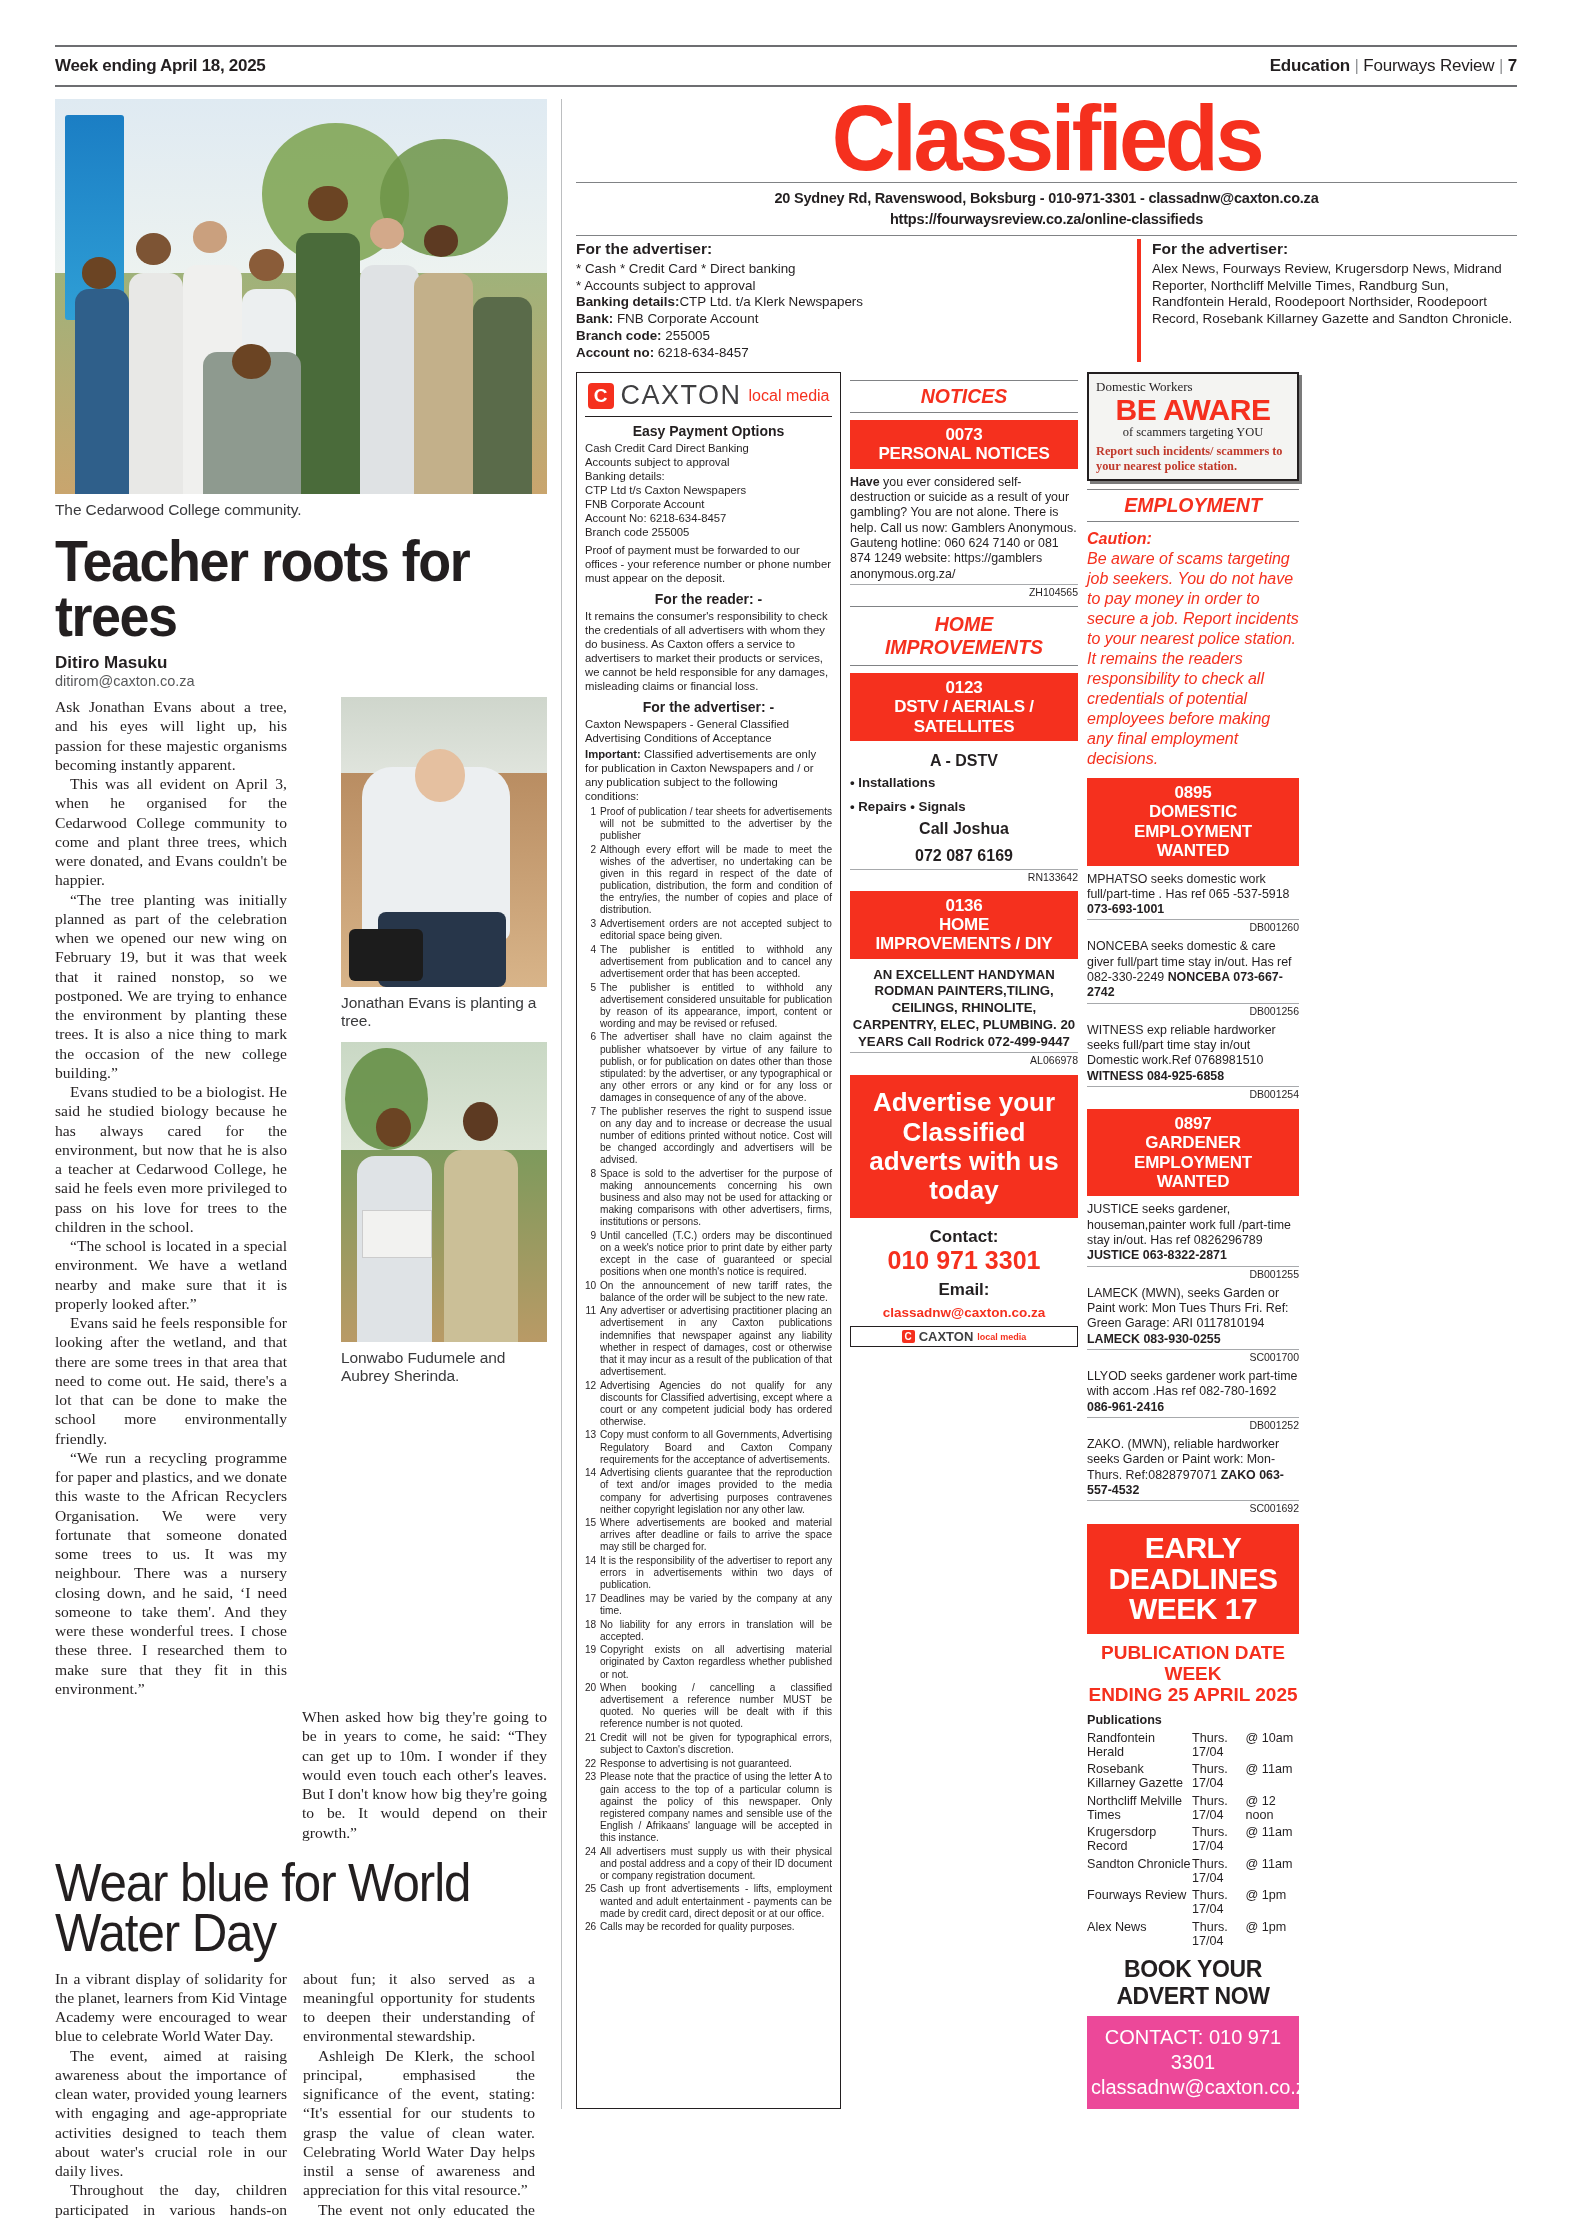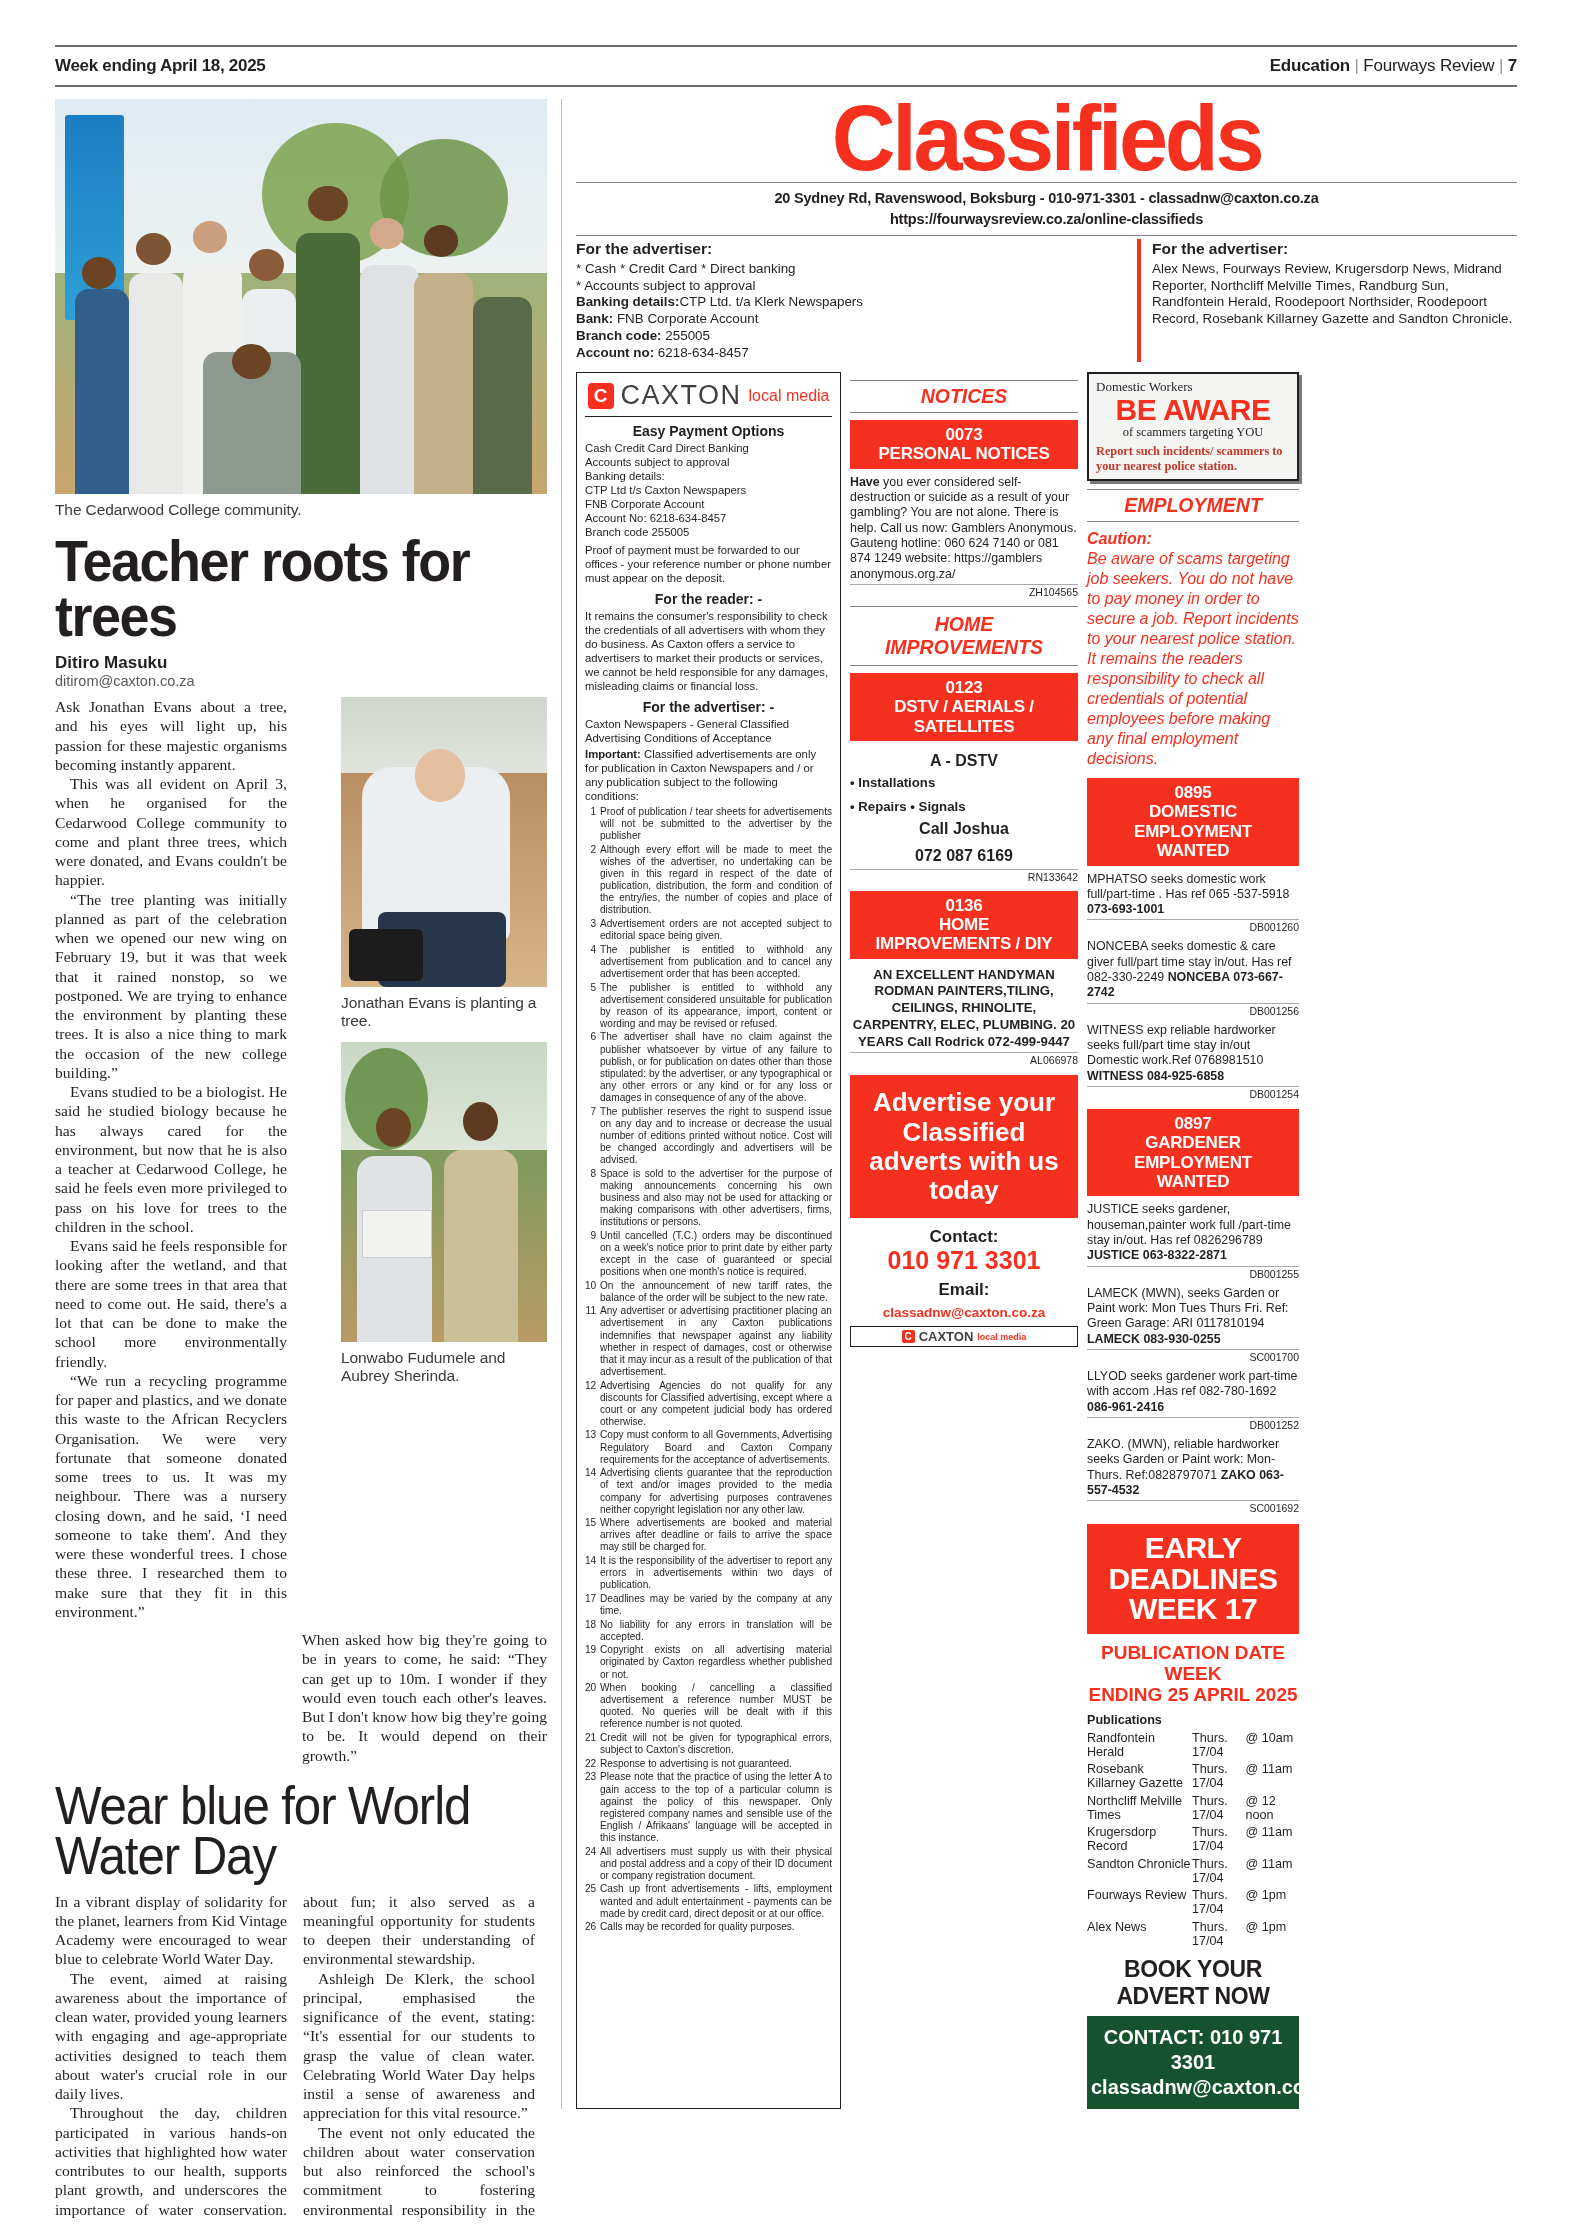--- a/index.html
+++ b/index.html
@@ -121,21 +121,21 @@
   .ed-head { background:#f5301e; color:#fff; text-align:center; font-weight:bold; font-stretch:condensed;
              font-size:30px; line-height:1.02; padding:9px 4px; letter-spacing:-0.5px;}
   .ed-sub { color:#f5301e; text-align:center; font-weight:bold; font-stretch:condensed; font-size:19px; line-height:1.1; margin:9px 0 7px;}
   .ed-tbl { font-size:12.6px; font-stretch:condensed; }
   .ed-tbl .hdr { font-weight:bold; margin-bottom:4px; }
   .ed-tbl .row { display:flex; margin-bottom:3.5px; }
   .ed-tbl .c1 { width:118px; }
   .ed-tbl .c2 { width:60px; }
   .ed-tbl .c3 { width:60px; }
   .book-now { text-align:center; font-weight:bold; font-stretch:condensed; font-size:23px; margin:8px 0 6px; letter-spacing:-0.4px;}
-  .contact-red { background:#14532d; color:#fff; text-align:center; font-weight:bold; font-stretch:condensed;
+  .contact-red { background:#ec4899; color:#fff; text-align:center; font-weight:normal; font-stretch:condensed;
                  font-size:20px; line-height:1.25; padding:9px 4px; }
 </style>
 </head>
 <body>
 
 <div class="page">
 
   <div class="masthead">
     <div class="masthead-left">Week ending April 18, 2025</div>
     <div class="masthead-right">
@@ -204,20 +204,21 @@
             <div style="position:absolute;left:10%;top:56%;width:34%;height:16%;background:#f2f2f0;border:1px solid #ccc;"></div>
           </div>
           <div class="caption">Lonwabo Fudumele and Aubrey Sherinda.</div>
         </div>
 
         <div class="narrowcol" style="width:232px;">
           <p class="first">Ask Jonathan Evans about a tree, and his eyes will light up, his passion for these majestic organisms becoming instantly apparent.</p>
           <p>This was all evident on April 3, when he organised for the Cedarwood College community to come and plant three trees, which were donated, and Evans couldn't be happier.</p>
           <p>“The tree planting was initially planned as part of the celebration when we opened our new wing on February 19, but it was that week that it rained nonstop, so we postponed. We are trying to enhance the environment by planting these trees. It is also a nice thing to mark the occasion of the new college building.”</p>
           <p>Evans studied to be a biologist. He said he studied biology because he has always cared for the environment, but now that he is also a teacher at Cedarwood College, he said he feels even more privileged to pass on his love for trees to the children in the school.</p>
+          <p>“The school is located in a special environment. We have a wetland nearby and make sure that it is properly looked after.”</p>
           <p>Evans said he feels responsible for looking after the wetland, and that there are some trees in that area that need to come out. He said, there's a lot that can be done to make the school more environmentally friendly.</p>
           <p>“We run a recycling programme for paper and plastics, and we donate this waste to the African Recyclers Organisation. We were very fortunate that someone donated some trees to us. It was my neighbour. There was a nursery closing down, and he said, ‘I need someone to take them'. And they were these wonderful trees. I chose these three. I researched them to make sure that they fit in this environment.”</p>
         </div>
         <div class="narrowcol" style="width:245px;float:right;clear:right;margin-top:9px;">
           <p class="first">When asked how big they're going to be in years to come, he said: “They can get up to 10m. I wonder if they would even touch each other's leaves. But I don't know how big they're going to be. It would depend on their growth.”</p>
         </div>
         <div style="clear:both"></div>
       </div>
 
       <h1 class="headline light" style="margin-top:16px;">Wear blue for World Water Day</h1>

